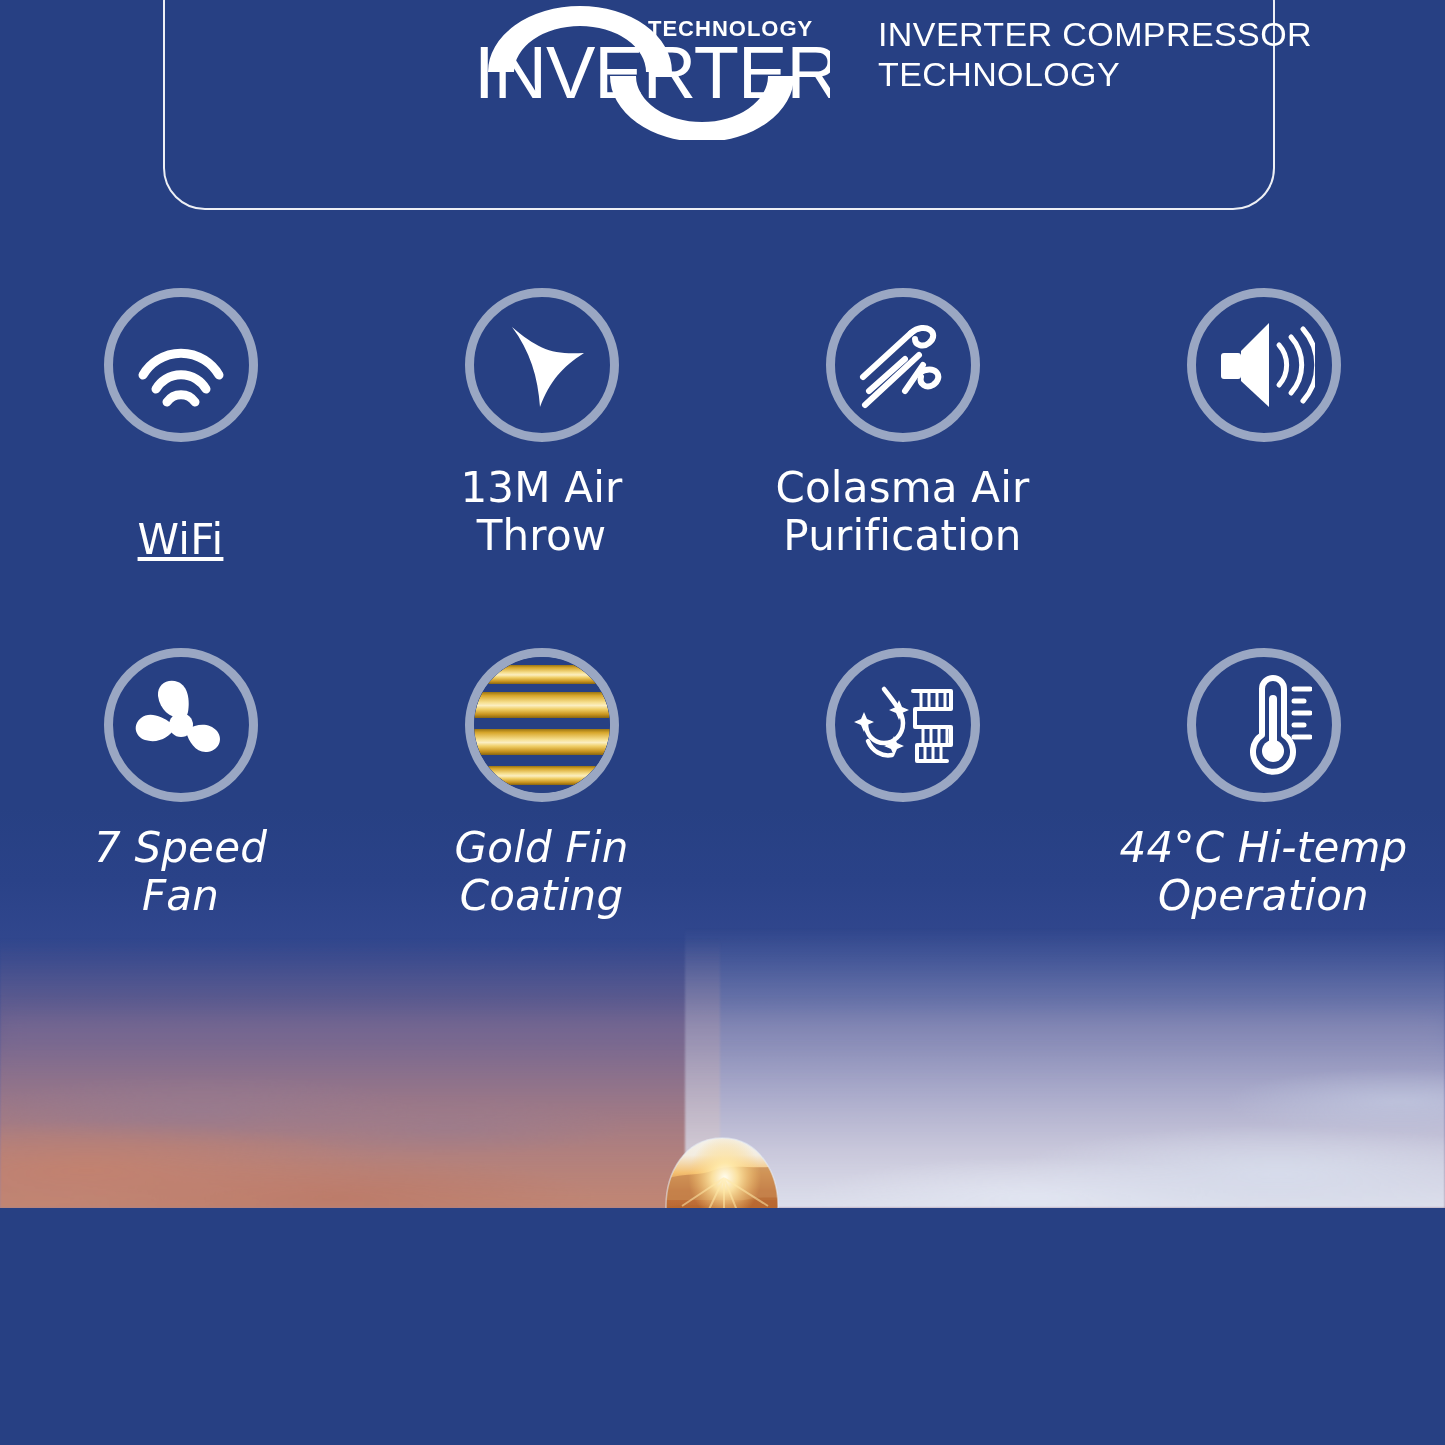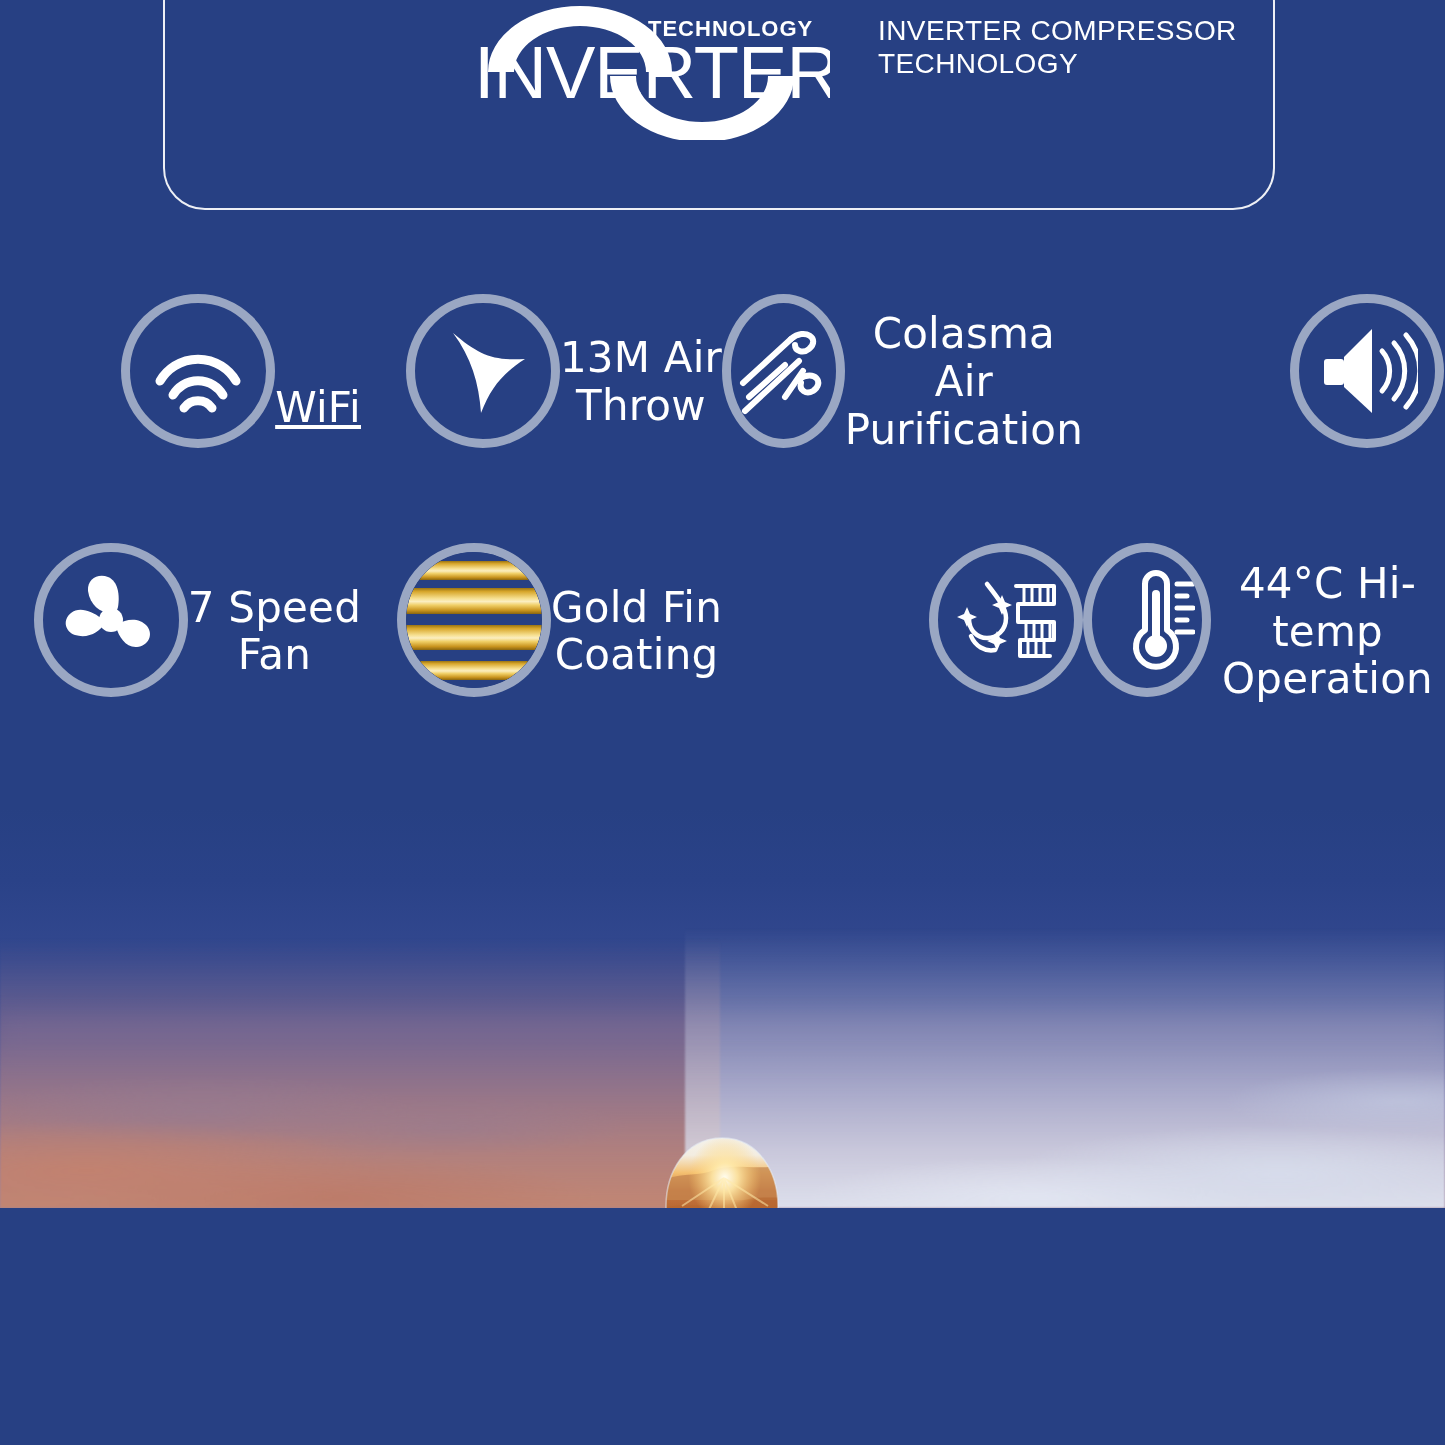--- a/index.html
+++ b/index.html
@@ -33,28 +33,28 @@
     filter:blur(1px);}
   .scene .horizon{position:absolute;left:0;right:0;top:52%;height:140px;
     background:linear-gradient(to bottom, rgba(120,110,160,.35), rgba(120,110,160,0));filter:blur(10px);}
 
   
   .header-box{position:absolute;left:163px;top:-40px;width:1112px;height:250px;
     border:2px solid rgba(255,255,255,.92);border-radius:42px;box-sizing:border-box;}
   .logo{position:absolute;left:305px;top:18px;width:360px;height:160px;}
   .logo svg{width:100%;height:100%;display:block;}
   .header-caption{position:absolute;left:713px;top:52px;width:520px;
-    color:#ffffff;font-size:28px;line-height:1.18;letter-spacing:.4px;
+    color:#ffffff;font-size:34px;line-height:1.18;letter-spacing:.4px;
     font-family:"Liberation Sans",sans-serif;}
 
   
   .grid{position:absolute;left:0;top:288px;width:1445px;}
   .row{display:flex;width:1445px;}
-  .row.row2{margin-top:84px;}
-  .cell{width:361px;display:flex;flex-direction:row;align-items:center;justify-content:flex-end;}
+  .row.row2{margin-top:84px;font-style:italic;}
+  .cell{width:361px;display:flex;flex-direction:column;align-items:center;}
   .badge{width:154px;height:154px;border-radius:50%;
     border:9px solid #9aa7c3;box-sizing:border-box;
     display:flex;align-items:center;justify-content:center;overflow:hidden;position:relative;}
   .badge svg{display:block;}
   .caption{margin-top:22px;color:#ffffff;text-align:center;
     font-size:42px;line-height:1.14;letter-spacing:.2px;
     font-family:"DejaVu Sans",sans-serif;white-space:pre-line;}
   .cell.one-line .caption{margin-top:74px;text-decoration:underline;}
 
   

